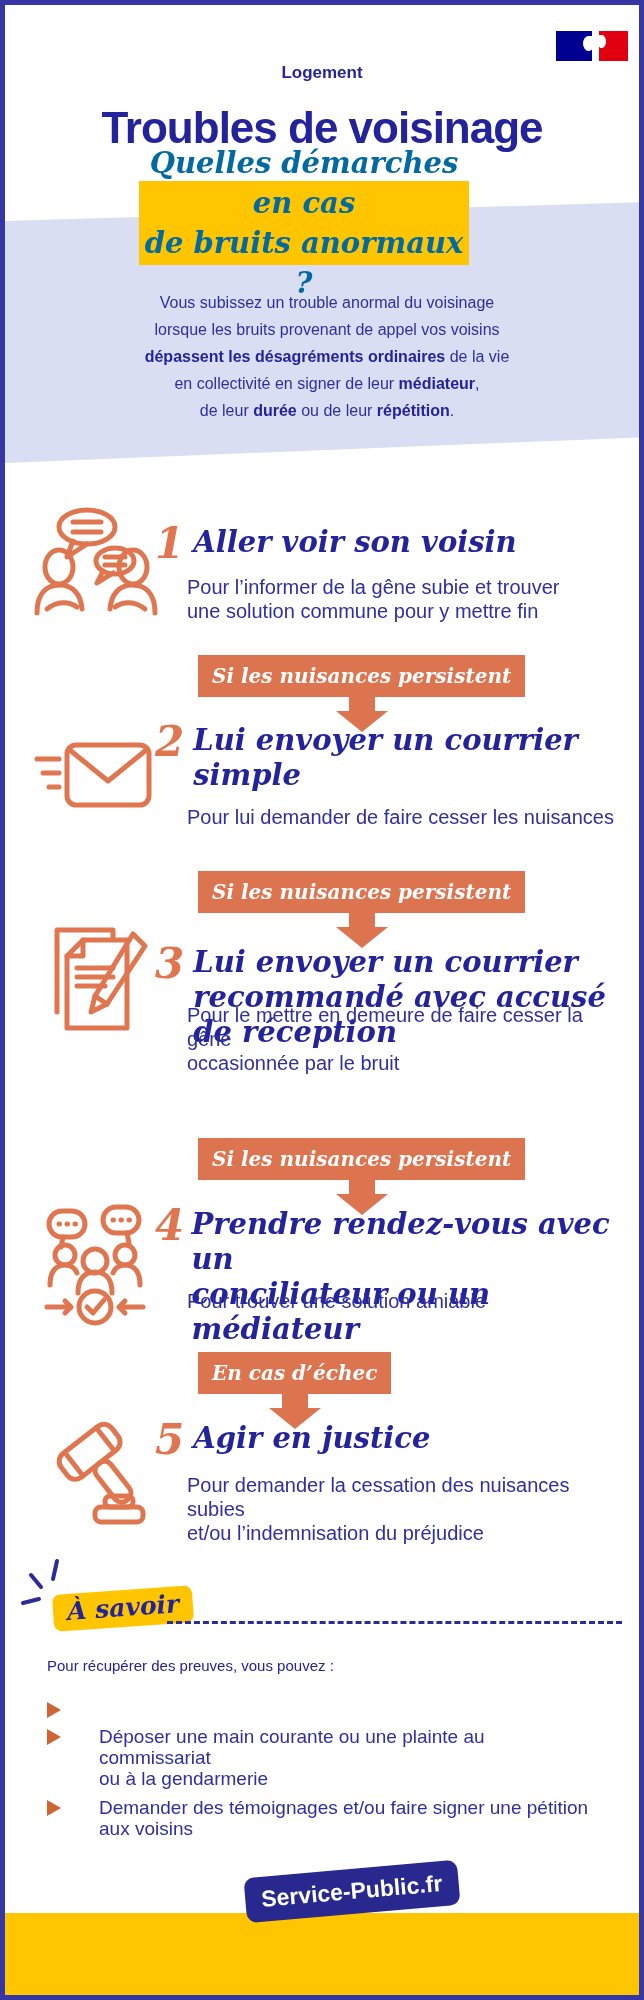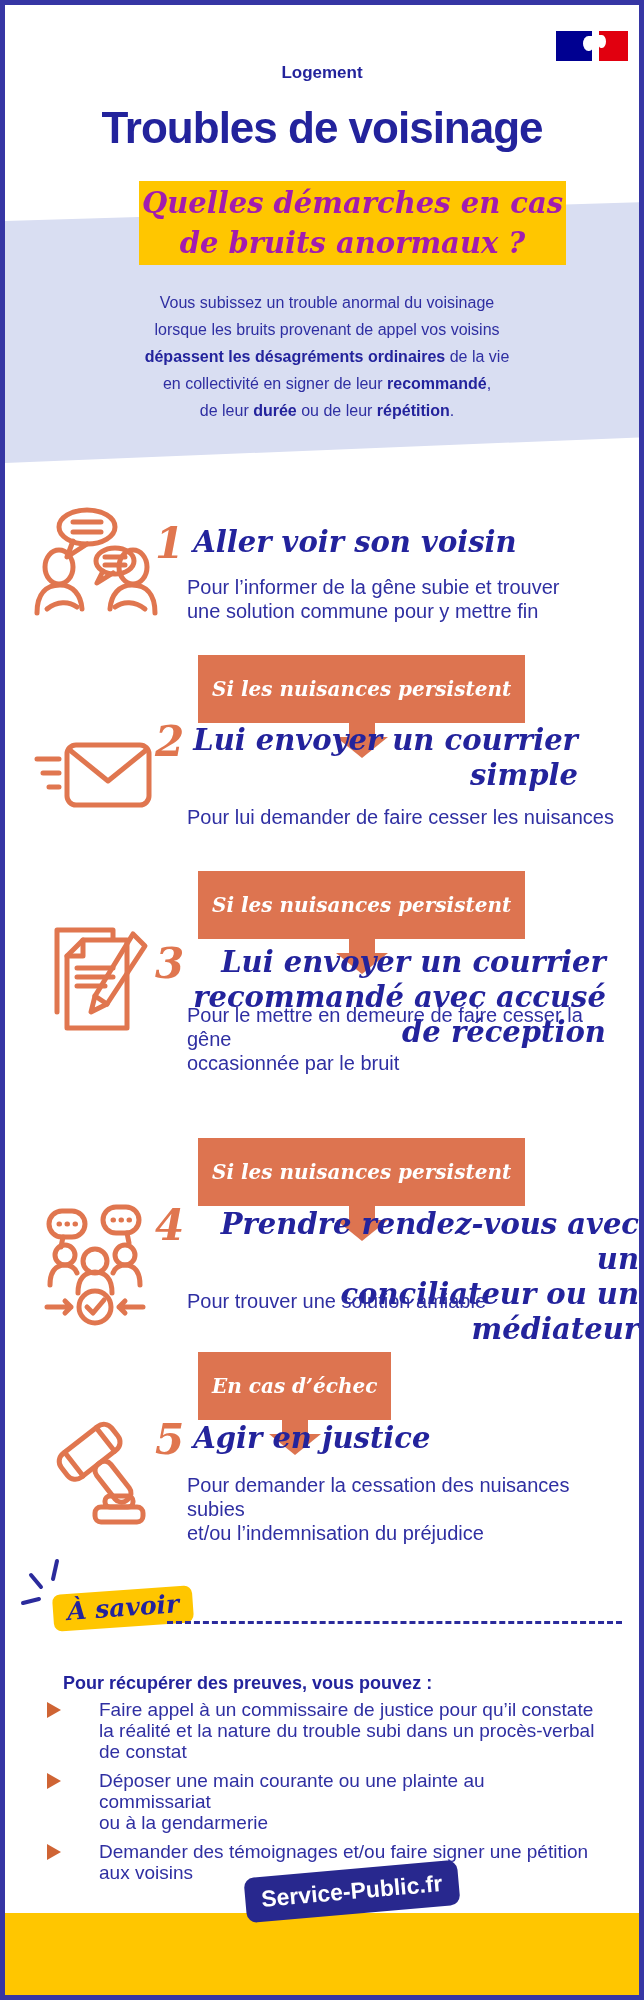--- a/index.html
+++ b/index.html
@@ -22,52 +22,52 @@
   .flag-blue{width:36px;background:#000091;position:relative;}
   .flag-blue::after{content:"";position:absolute;right:-2px;top:5px;width:11px;height:15px;
     background:#fff;border-radius:55% 10% 50% 55%;}
   .flag-gap{width:7px;background:#fff;}
   .flag-red{width:29px;background:#e1000f;position:relative;}
   .flag-red::before{content:"";position:absolute;left:-1px;top:4px;width:8px;height:13px;
     background:#fff;border-radius:10% 60% 60% 50%;}
   
   .blue-band{position:absolute;top:188px;left:0;width:644px;height:278px;background:#d9def2;
     clip-path:polygon(0 28px,644px 9px,644px 244px,0 270px);}
-  .subtitle-box{position:absolute;left:134px;top:176px;width:427px;height:84px;
+  .subtitle-box{position:absolute;left:134px;top:176px;width:330px;height:84px;
     background:#ffc600;display:flex;flex-direction:column;justify-content:center;
     text-align:center;font-family:"DejaVu Serif", serif;font-style:italic;font-weight:bold;
-    font-size:29px;line-height:40px;color:#a21caf;}
+    font-size:29px;line-height:40px;color:#0369a1;align-items:flex-end;}
   .intro{position:absolute;top:284px;left:40px;width:564px;text-align:center;
     font-size:16px;line-height:27px;color:#2f2fa2;}
   .intro .b{font-weight:bold;color:#23239c;}
   
   .step-icon{position:absolute;left:24px;width:136px;}
   .step-icon svg{display:block;}
   .ic{stroke:#e0764f;fill:none;stroke-width:5;stroke-linecap:round;stroke-linejoin:round;}
   .step-head{position:absolute;left:150px;display:flex;gap:9px;align-items:flex-start;}
   .step-num{font-family:"DejaVu Serif", serif;font-style:italic;font-weight:bold;
     font-size:42px;line-height:38px;color:#e0764f;min-width:24px;}
   .step-title{margin:0;font-family:"DejaVu Serif", serif;font-style:italic;font-weight:bold;
-    font-size:29px;line-height:35px;color:#23239c;white-space:pre-line;text-align:right;}
+    font-size:29px;line-height:35px;color:#23239c;white-space:pre-line;}
   .step-desc{position:absolute;left:182px;margin:0;width:440px;
     font-size:20px;line-height:24px;color:#2f2fa2;white-space:pre-line;}
   
   .connector{position:absolute;left:193px;display:inline-flex;flex-direction:column;align-items:center;}
   .connector-banner{background:#dd7450;color:#ffffff;height:34px;line-height:34px;
-    padding:17px 14px;font-family:"DejaVu Serif", serif;font-style:italic;font-weight:bold;font-size:20px;}
+    padding:4px 14px;font-family:"DejaVu Serif", serif;font-style:italic;font-weight:bold;font-size:20px;}
   .arrow-stem{width:26px;height:14px;background:#dd7450;}
   .arrow-head{width:0;height:0;border-left:26px solid transparent;border-right:26px solid transparent;
     border-top:21px solid #dd7450;}
   
   .sparkle{position:absolute;left:14px;top:1548px;}
   .asavoir-badge{position:absolute;left:48px;top:1585px;background:#ffc600;border-radius:8px;
     padding:3px 14px 5px;transform:rotate(-4deg);font-family:"DejaVu Serif", serif;
     font-style:italic;font-weight:bold;font-size:25px;color:#23239c;}
   .dash-line{position:absolute;left:162px;top:1616px;width:455px;border-top:3px dashed #2b2b9c;}
-  .aside-heading{position:absolute;left:42px;top:1652px;margin:16px;font-size:18px;font-weight:bold;color:#23239c;}
+  .aside-heading{position:absolute;left:42px;top:1652px;margin:0;font-size:15px;font-weight:normal;color:#23239c;}
   .bullets{position:absolute;left:42px;top:1694px;width:552px;margin:0;padding:0;list-style:none;}
   .bullets li{display:flex;gap:24px;margin-bottom:8px;}
   .bullet-marker{flex:0 0 14px;width:0;height:0;margin-top:3px;
     border-top:8px solid transparent;border-bottom:8px solid transparent;border-left:14px solid #cf6434;}
   .bullet-text{font-size:19px;line-height:21px;color:#2f2fa2;white-space:pre-line;}
   
   .footer-band{position:absolute;left:0;top:1908px;width:644px;height:92px;background:#ffc600;}
   .brand-badge{position:absolute;left:240px;top:1864px;background:#28288e;color:#ffffff;
     border-radius:10px;padding:9px 16px;transform:rotate(-5deg);
     font-size:23px;font-weight:bold;}
@@ -89,21 +89,21 @@
 
   <div class="subtitle-box">
     <span>Quelles démarches en cas</span>
     <span>de bruits anormaux ?</span>
   </div>
 
   <div class="intro">
     <div><span>Vous subissez un trouble anormal du voisinage</span></div>
     <div><span>lorsque les bruits provenant de appel vos voisins</span></div>
     <div><span class="b">dépassent les désagréments ordinaires</span><span> de la vie</span></div>
-    <div><span>en collectivité en signer de leur </span><span class="b">recommandé</span><span>,</span></div>
+    <div><span>en collectivité en signer de leur </span><span class="b">médiateur</span><span>,</span></div>
     <div><span>de leur </span><span class="b">durée</span><span> ou de leur </span><span class="b">répétition</span><span>.</span></div>
   </div>
 
   <div class="step-icon" style="top:496px">
     <svg width="136" height="132" viewBox="0 0 136 132">
       <g class="ic">
         <ellipse cx="30" cy="66" rx="14" ry="17"></ellipse>
         <path d="M8 112 C8 92 18 84 31 84 C44 84 52 94 53 108"></path>
         <path d="M18 108 C28 100 40 100 48 106"></path>
         <ellipse cx="104" cy="66" rx="14" ry="17"></ellipse>
@@ -245,23 +245,20 @@
     </svg>
   </div>
   <div class="asavoir-badge">À savoir</div>
   <div class="dash-line"></div>
 
   <p class="aside-heading">Pour récupérer des preuves, vous pouvez :</p>
 
   <ul class="bullets">
     <li>
       <span class="bullet-marker"></span>
-      <span class="bullet-text">Faire appel à un commissaire de justice pour qu’il constate
-la réalité et la nature du trouble subi dans un procès-verbal
-de constat</span>
     </li>
     <li>
       <span class="bullet-marker"></span>
       <span class="bullet-text">Déposer une main courante ou une plainte au commissariat
 ou à la gendarmerie</span>
     </li>
     <li>
       <span class="bullet-marker"></span>
       <span class="bullet-text">Demander des témoignages et/ou faire signer une pétition
 aux voisins</span>

